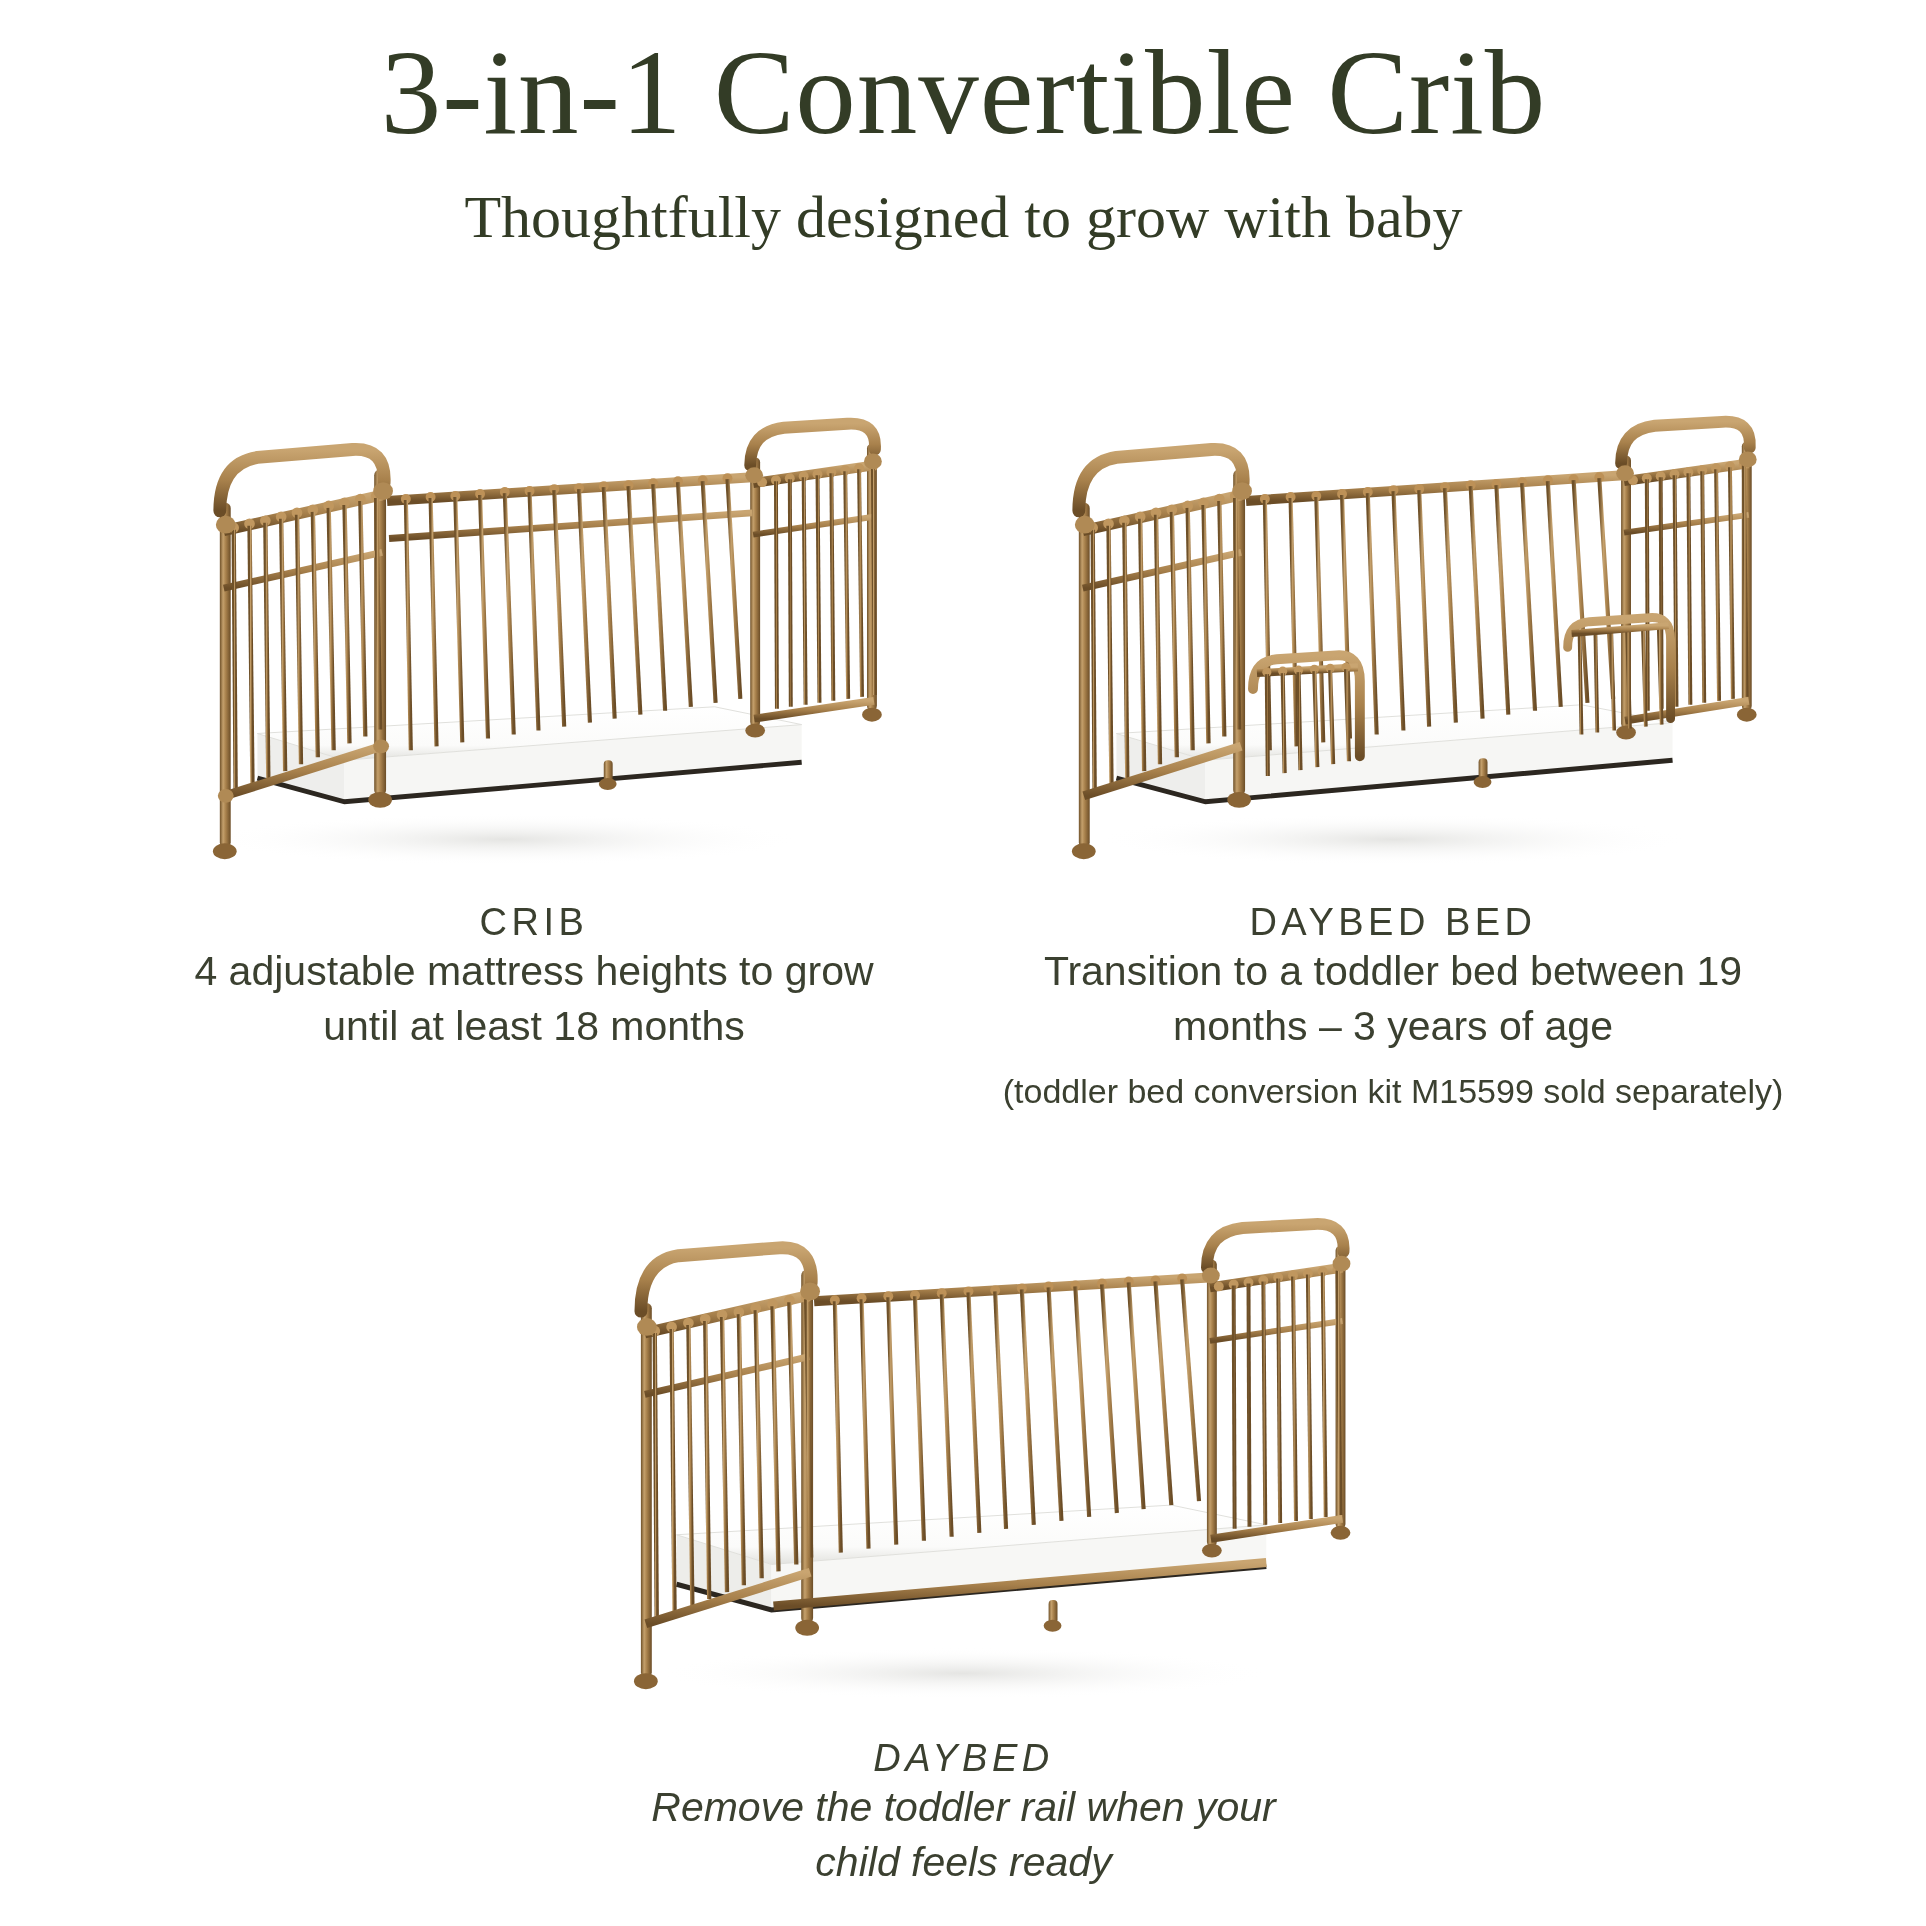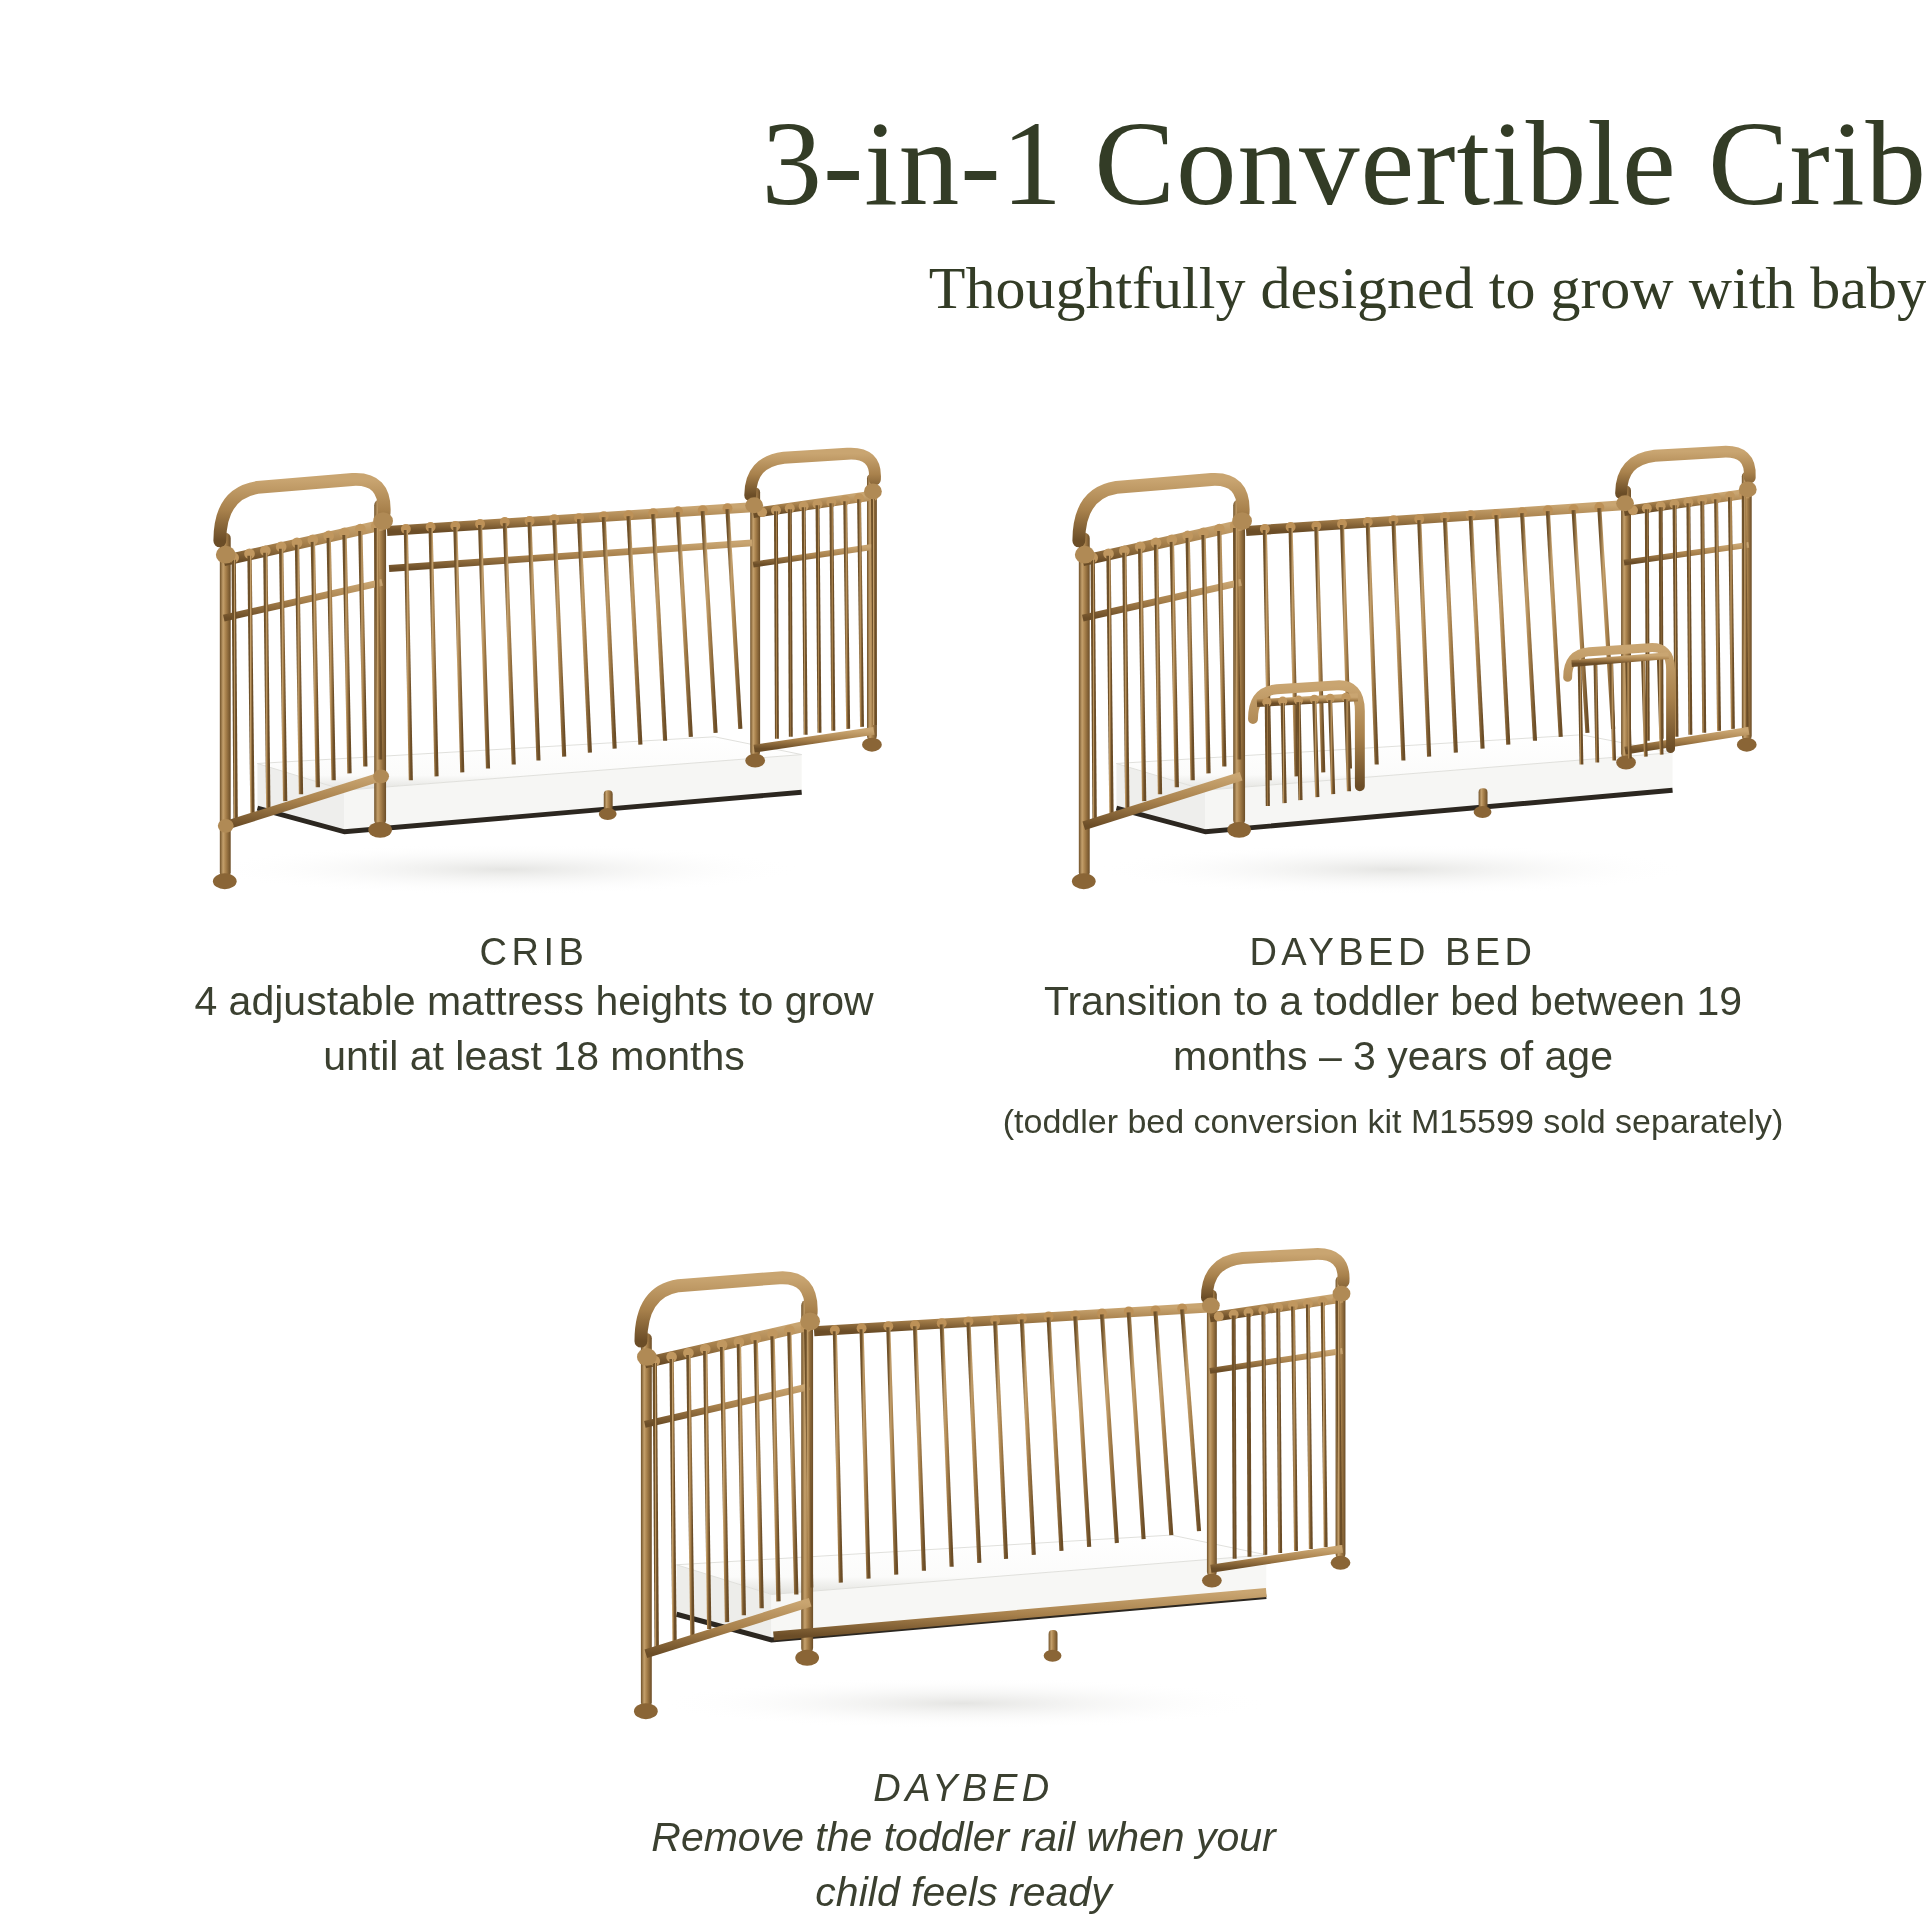--- a/index.html
+++ b/index.html
@@ -18,22 +18,22 @@
   .page {
     width: 1927px;
     height: 1927px;
     position: relative;
     background: #ffffff;
   }
 
   
   .header {
     width: 100%;
-    text-align: right;
-    padding-top: 103px;
+    text-align: center;
+    padding-top: 32px;
     box-sizing: border-box;
   }
   .title {
     font-family: "Liberation Serif", "DejaVu Serif", serif;
     font-size: 121px;
     line-height: 1.0;
     letter-spacing: 1px;
     color: #333c26;
     font-weight: 400;
     margin: 0;
@@ -46,21 +46,21 @@
     color: #333c26;
     font-weight: 400;
     margin: 0;
     padding-top: 34px;
     white-space: nowrap;
   }
 
   
   .modes {
     position: absolute;
-    top: 422px;
+    top: 392px;
     left: 0;
     width: 1927px;
   }
   .row {
     display: flex;
     width: 100%;
     justify-content: center;
   }
   .row-top {
     align-items: flex-start;

